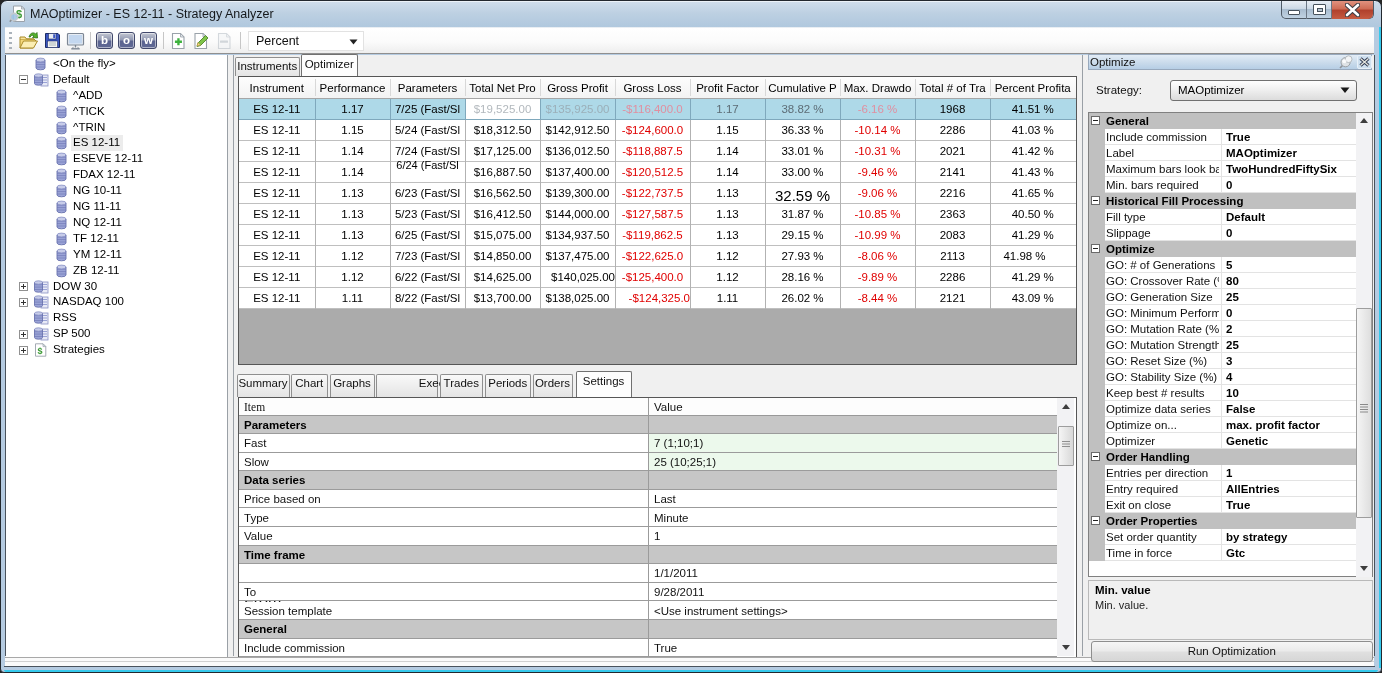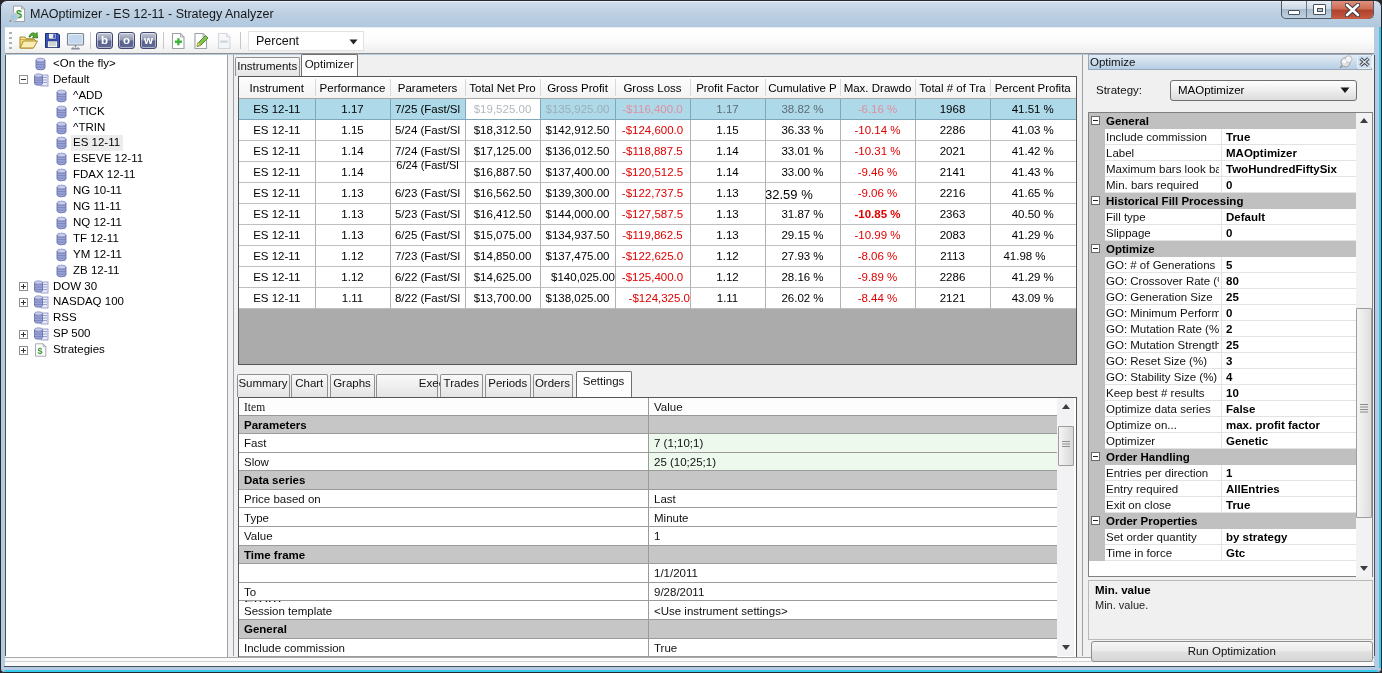--- a/index.html
+++ b/index.html
@@ -363,21 +363,21 @@
 <div style="position:absolute;left:915px;top:162.0px;width:1px;height:21.0px;background:#b2b2b2;"></div>
 <div style="position:absolute;left:990px;top:162.0px;width:1px;height:21.0px;background:#b2b2b2;"></div>
 <div style="position:absolute;left:239px;top:183.0px;width:836.5px;height:21.0px;background:#fff;border-bottom:1px solid #bfbfbf;"></div>
 <div style="position:absolute;left:238.5px;top:187.0px;width:76.5px;text-align:center;font-size:11.5px;color:#000;overflow:hidden;">ES 12-11</div>
 <div style="position:absolute;left:315px;top:187.0px;width:75px;text-align:center;font-size:11.5px;color:#000;overflow:hidden;">1.13</div>
 <div style="position:absolute;left:390px;top:187.0px;width:75px;text-align:center;font-size:11.5px;color:#000;overflow:hidden;">6/23 (Fast/Sl</div>
 <div style="position:absolute;left:465px;top:187.0px;width:75px;text-align:center;font-size:11.5px;color:#000;overflow:hidden;">$16,562.50</div>
 <div style="position:absolute;left:540px;top:187.0px;width:75px;text-align:center;font-size:11.5px;color:#000;overflow:hidden;">$139,300.00</div>
 <div style="position:absolute;left:615px;top:187.0px;width:75px;text-align:center;font-size:11.5px;color:#e00000;overflow:hidden;">-$122,737.5</div>
 <div style="position:absolute;left:690px;top:187.0px;width:75px;text-align:center;font-size:11.5px;color:#000;overflow:hidden;">1.13</div>
-<div style="position:absolute;left:765px;top:187.0px;width:75px;text-align:left;font-size:13px;color:#000;overflow:hidden;">32.59 %</div>
+<div style="position:absolute;left:765px;top:187.0px;width:75px;text-align:center;font-size:15px;color:#000;overflow:hidden;">32.59 %</div>
 <div style="position:absolute;left:840px;top:187.0px;width:75px;text-align:center;font-size:11.5px;color:#e00000;overflow:hidden;">-9.06 %</div>
 <div style="position:absolute;left:915px;top:187.0px;width:75px;text-align:center;font-size:11.5px;color:#000;overflow:hidden;">2216</div>
 <div style="position:absolute;left:990px;top:187.0px;width:85.5px;text-align:center;font-size:11.5px;color:#000;overflow:hidden;">41.65 %</div>
 <div style="position:absolute;left:315px;top:183.0px;width:1px;height:21.0px;background:#b2b2b2;"></div>
 <div style="position:absolute;left:390px;top:183.0px;width:1px;height:21.0px;background:#b2b2b2;"></div>
 <div style="position:absolute;left:465px;top:183.0px;width:1px;height:21.0px;background:#b2b2b2;"></div>
 <div style="position:absolute;left:540px;top:183.0px;width:1px;height:21.0px;background:#b2b2b2;"></div>
 <div style="position:absolute;left:615px;top:183.0px;width:1px;height:21.0px;background:#b2b2b2;"></div>
 <div style="position:absolute;left:690px;top:183.0px;width:1px;height:21.0px;background:#b2b2b2;"></div>
 <div style="position:absolute;left:765px;top:183.0px;width:1px;height:21.0px;background:#b2b2b2;"></div>
@@ -386,21 +386,21 @@
 <div style="position:absolute;left:990px;top:183.0px;width:1px;height:21.0px;background:#b2b2b2;"></div>
 <div style="position:absolute;left:239px;top:204.0px;width:836.5px;height:21.0px;background:#fff;border-bottom:1px solid #bfbfbf;"></div>
 <div style="position:absolute;left:238.5px;top:208.0px;width:76.5px;text-align:center;font-size:11.5px;color:#000;overflow:hidden;">ES 12-11</div>
 <div style="position:absolute;left:315px;top:208.0px;width:75px;text-align:center;font-size:11.5px;color:#000;overflow:hidden;">1.13</div>
 <div style="position:absolute;left:390px;top:208.0px;width:75px;text-align:center;font-size:11.5px;color:#000;overflow:hidden;">5/23 (Fast/Sl</div>
 <div style="position:absolute;left:465px;top:208.0px;width:75px;text-align:center;font-size:11.5px;color:#000;overflow:hidden;">$16,412.50</div>
 <div style="position:absolute;left:540px;top:208.0px;width:75px;text-align:center;font-size:11.5px;color:#000;overflow:hidden;">$144,000.00</div>
 <div style="position:absolute;left:615px;top:208.0px;width:75px;text-align:center;font-size:11.5px;color:#e00000;overflow:hidden;">-$127,587.5</div>
 <div style="position:absolute;left:690px;top:208.0px;width:75px;text-align:center;font-size:11.5px;color:#000;overflow:hidden;">1.13</div>
 <div style="position:absolute;left:765px;top:208.0px;width:75px;text-align:center;font-size:11.5px;color:#000;overflow:hidden;">31.87 %</div>
-<div style="position:absolute;left:840px;top:208.0px;width:75px;text-align:center;font-size:11.5px;color:#e00000;overflow:hidden;font-weight:bold;">-10.85 %</div>
+<div style="position:absolute;left:840px;top:208.0px;width:75px;text-align:center;font-size:11.5px;color:#e00000;overflow:hidden;">-10.85 %</div>
 <div style="position:absolute;left:915px;top:208.0px;width:75px;text-align:center;font-size:11.5px;color:#000;overflow:hidden;">2363</div>
 <div style="position:absolute;left:990px;top:208.0px;width:85.5px;text-align:center;font-size:11.5px;color:#000;overflow:hidden;">40.50 %</div>
 <div style="position:absolute;left:315px;top:204.0px;width:1px;height:21.0px;background:#b2b2b2;"></div>
 <div style="position:absolute;left:390px;top:204.0px;width:1px;height:21.0px;background:#b2b2b2;"></div>
 <div style="position:absolute;left:465px;top:204.0px;width:1px;height:21.0px;background:#b2b2b2;"></div>
 <div style="position:absolute;left:540px;top:204.0px;width:1px;height:21.0px;background:#b2b2b2;"></div>
 <div style="position:absolute;left:615px;top:204.0px;width:1px;height:21.0px;background:#b2b2b2;"></div>
 <div style="position:absolute;left:690px;top:204.0px;width:1px;height:21.0px;background:#b2b2b2;"></div>
 <div style="position:absolute;left:765px;top:204.0px;width:1px;height:21.0px;background:#b2b2b2;"></div>
 <div style="position:absolute;left:840px;top:204.0px;width:1px;height:21.0px;background:#b2b2b2;"></div>

